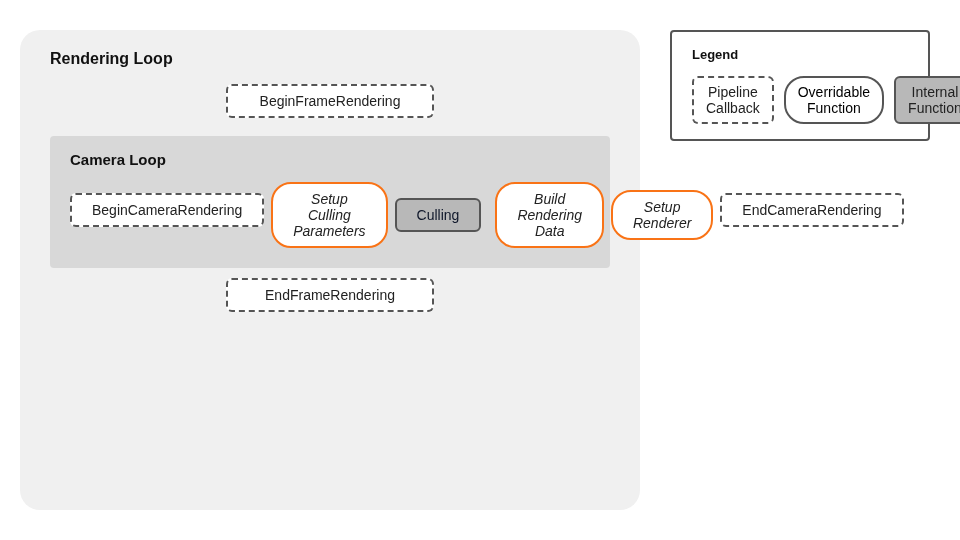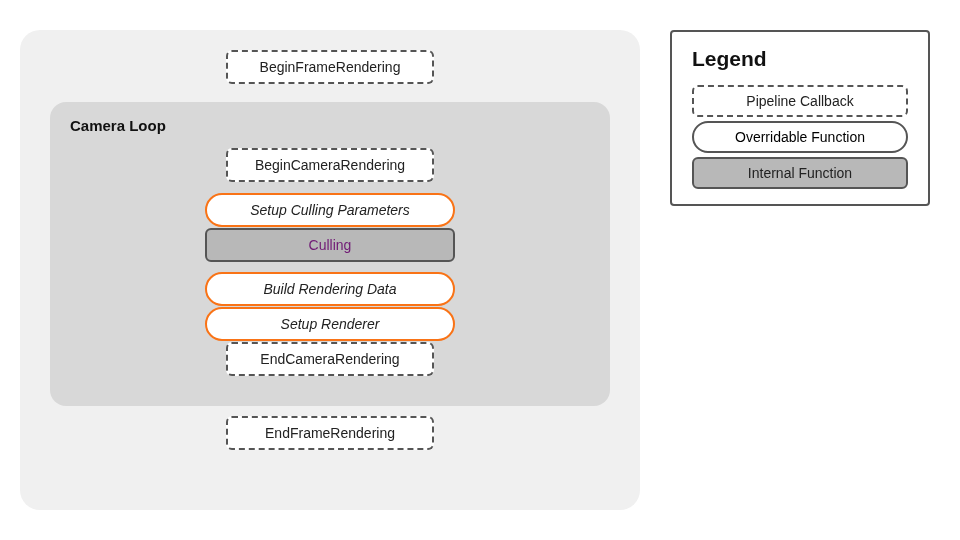--- a/index.html
+++ b/index.html
@@ -48,38 +48,38 @@
       padding: 7px 20px;
       text-align: center;
       width: 208px;
       margin: 0 auto 10px auto;
       color: #222;
     }
 
     
     .camera-loop {
       background: #d8d8d8;
-      border-radius: 16px;
+      border-radius: 4px;
       padding: 15px 20px 20px 20px;
       width: 100%;
       margin-top: 18px;
     }
 
     .camera-loop-title {
       font-weight: bold;
       font-size: 15px;
       margin-bottom: 14px;
       color: #111;
     }
 
     .items-column {
       display: flex;
-      flex-direction: column;
+      flex-direction: row;
       align-items: center;
-      gap: 1px;
+      gap: 7px;
     }
 
     
     .box-overridable {
       border: 2px solid #f97316;
       border-radius: 20px;
       background: #ffffff;
       padding: 7px 20px;
       text-align: center;
       width: 250px;
@@ -88,47 +88,47 @@
     }
 
     
     .box-internal {
       border: 2px solid #555;
       border-radius: 6px;
       background: #b8b8b8;
       padding: 7px 20px;
       text-align: center;
       width: 250px;
-      color: #701a75;
+      color: #0f172a;
     }
 
     .spacer {
       height: 8px;
     }
 
     
     .legend {
       border: 2px solid #555;
       border-radius: 4px;
       padding: 15px 20px;
       width: 260px;
       background: #fff;
     }
 
     .legend-title {
       font-weight: bold;
-      font-size: 21px;
+      font-size: 13px;
       margin-bottom: 14px;
       color: #111;
     }
 
     .legend-items {
       display: flex;
-      flex-direction: column;
-      gap: 4px;
+      flex-direction: row;
+      gap: 10px;
       align-items: stretch;
     }
 
     .legend-pipeline {
       border: 2px dashed #555;
       border-radius: 6px;
       background: #ffffff;
       padding: 6px 12px;
       text-align: center;
       color: #222;
@@ -151,20 +151,21 @@
       text-align: center;
       color: #222;
     }
   </style>
 </head>
 <body>
 
 <div class="main-container">
 
   <div class="rendering-loop">
+    <div class="rendering-loop-title">Rendering Loop</div>
 
     <div class="box-pipeline">
       <span>BeginFrameRendering</span>
     </div>
 
     <div class="camera-loop">
       <div class="camera-loop-title">Camera Loop</div>
       <div class="items-column">
 
       <div class="box-pipeline">BeginCameraRendering</div>

